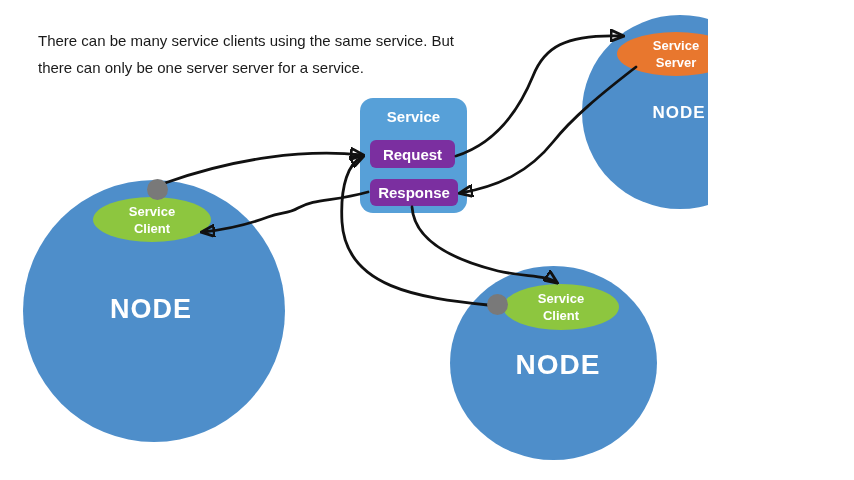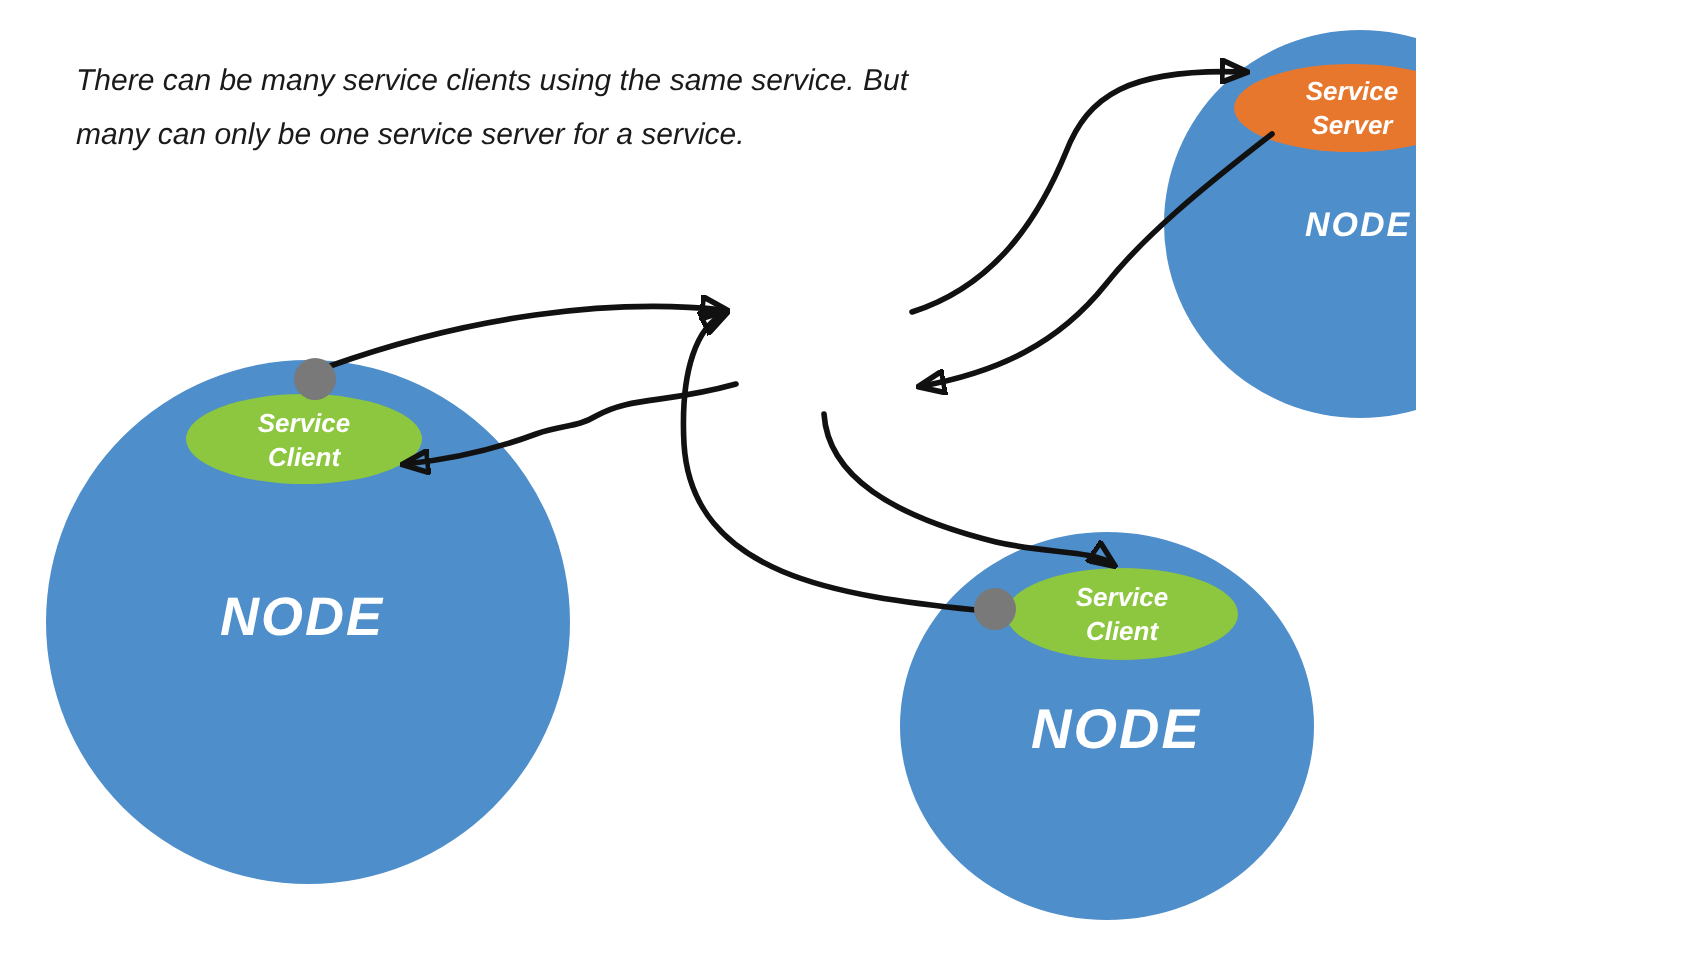--- a/index.html
+++ b/index.html
@@ -2,21 +2,20 @@
 <html style="--node_blue: #4E8ECA; --box_blue: #57A0D8; --pill_purple: #7B2FA0; --client_green: #8DC63F; --server_orange: #E8772E; --dot_gray: #797979; --arrow_black: #111111;"><head>
 <meta charset="utf-8">
 <style>
   html,body{margin:0;padding:0;background:#ffffff;}
   #stage{
     position:relative;
     width:708px;height:480px;
     background:#ffffff;
     overflow:hidden;
     font-family:"Liberation Sans", sans-serif;
-    font-style:italic;
   }
   .caption{
     position:absolute;left:38px;top:27px;
     color:#1a1a1a;font-size:15px;line-height:27px;
     white-space:nowrap;
   }
   .node-circle{
     position:absolute;border-radius:50%;
     background:var(--node_blue,#4E8ECA);
   }
@@ -64,41 +63,46 @@
   }
   svg.arrows path{fill:none;stroke:var(--arrow_black,#111111);stroke-width:2.8px;stroke-linecap:round;}
 </style>
 </head>
 <body>
 
 <div id="stage">
 
   <div class="caption">
     <div>There can be many service clients using the same service. But</div>
-    <div>many can only be one service server for a service.</div>
+    <div>there can only be one server server for a service.</div>
   </div>
 
   <div class="node-circle" style="left:23px;top:180px;width:262px;height:262px;"></div>
   <div class="ellipse green" style="left:93px;top:197px;width:118px;height:45px;">
     <div class="ellipse-label">Service Client</div>
   </div>
   <div class="node-label" style="left:151px;top:309px;font-size:27px;">NODE</div>
 
   <div class="node-circle" style="left:582px;top:15px;width:196px;height:194px;"></div>
   <div class="ellipse orange" style="left:617px;top:32px;width:118px;height:44px;">
     <div class="ellipse-label">Service Server</div>
   </div>
   <div class="node-label" style="left:679px;top:113px;font-size:17px;">NODE</div>
 
   <div class="node-circle" style="left:450px;top:266px;width:207px;height:194px;"></div>
   <div class="ellipse green" style="left:503px;top:284px;width:116px;height:46px;">
     <div class="ellipse-label">Service Client</div>
   </div>
   <div class="node-label" style="left:558px;top:365px;font-size:28px;">NODE</div>
 
+  <div class="service-box">
+    <div class="service-title">Service</div>
+    <div class="pill request">Request</div>
+    <div class="pill response">Response</div>
+  </div>
 
   <svg class="arrows" width="854" height="480" viewBox="0 0 854 480">
     <defs>
       <marker id="ah" markerUnits="userSpaceOnUse" markerWidth="15" markerHeight="13" refX="12" refY="6.5" orient="auto">
         <path d="M1,1 L14,6.5 L1,12 Z" fill="#111111" stroke="none"></path>
       </marker>
     </defs>
     <path d="M 165,183 C 235,158 305,149 362,155" marker-end="url(#ah)"></path>
     <path d="M 488,305 C 420,298 346,288 342,222 C 340,184 349,163 362,157" marker-end="url(#ah)"></path>
     <path d="M 368,192 C 332,202 316,198 298,208 C 288,214 282,212 268,217 C 244,226 222,230 203,232" marker-end="url(#ah)"></path>

